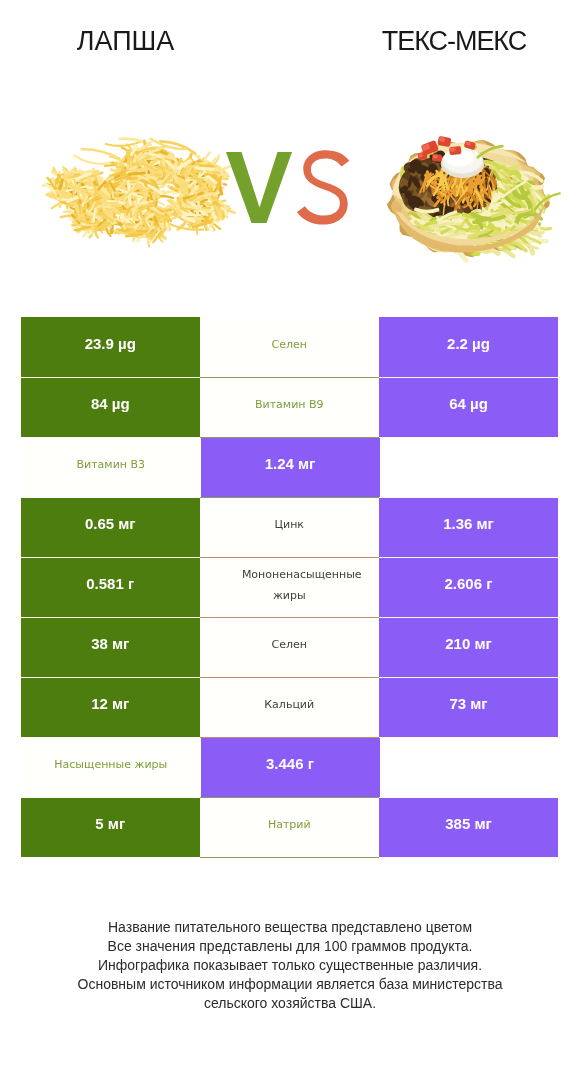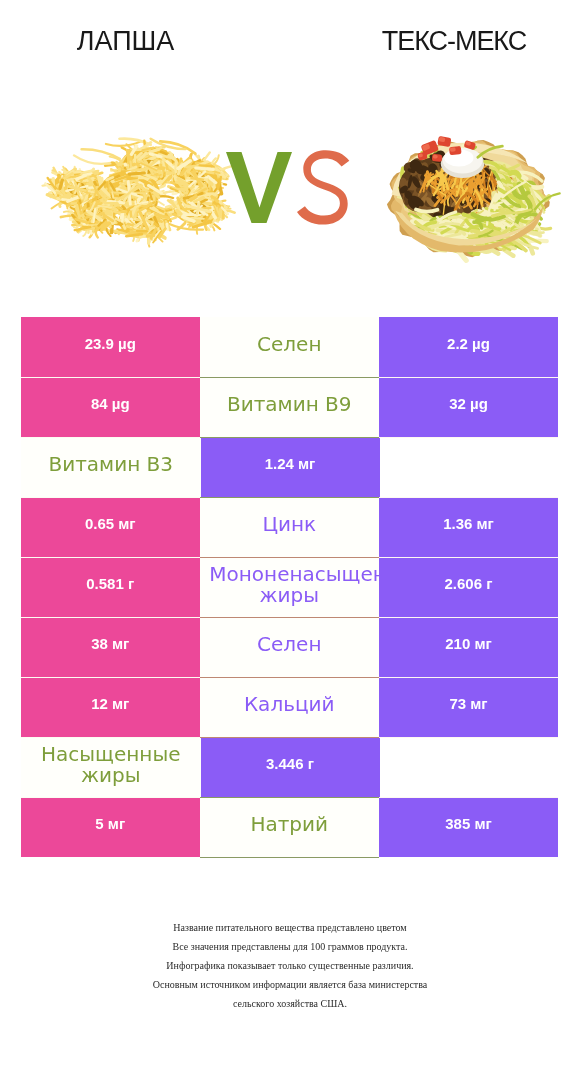--- a/index.html
+++ b/index.html
@@ -11,36 +11,36 @@
   #title-left{left:0;width:251px;text-align:center;}
   #title-right{left:308px;width:292px;text-align:center;letter-spacing:-1.05px;}
   .vs{position:absolute;left:218px;top:134px;width:140px;height:100px;}
   .food{position:absolute;}
   #food-left,#food-right{left:0;top:0;width:580px;height:1084px;}
   
   .tbl{position:absolute;left:21px;top:313.3px;width:537px;height:540.2px;}
   .row{position:relative;height:60.02px;display:flex;}
   .cell{position:relative;display:flex;align-items:center;justify-content:center;
         text-align:center;overflow:hidden;}
-  .c-left{width:178.5px;background:#ec4899;color:#fff;}
+  .c-left{width:178.5px;background:#4d7c0f;color:#fff;}
   .c-mid{width:179.5px;background:#FFFFFB;}
   .c-right{width:179px;background:#8b5cf6;color:#fff;}
   .c-left span,.c-right span{font-family:"Liberation Sans",sans-serif;font-size:15px;font-weight:700;
         white-space:nowrap;position:relative;top:-3.5px;}
-  .c-mid span{font-family:"DejaVu Sans",sans-serif;font-size:20px;line-height:21px;display:block;width:152px;position:relative;top:-2.5px;}
+  .c-mid span{font-family:"DejaVu Sans",sans-serif;font-size:11px;line-height:21px;display:block;width:152px;position:relative;top:-2.5px;}
   .c-mid.wide span{width:210px;text-indent:25px;}
   .w-green{color:#7E9E3B;}
-  .w-orange{color:#8b5cf6;}
+  .w-orange{color:#404040;}
   .gap{position:absolute;left:0;width:178.5px;height:1.4px;background:#FCFDF2;z-index:5;}
   .gapr{position:absolute;left:358px;width:179px;height:1.4px;background:#FEF8F2;z-index:5;}
   .sep{position:absolute;left:178.5px;width:179.5px;height:1.1px;z-index:5;}
   .s-green{background:#8A9A63;}
   .s-orange{background:#BE8873;}
   .footer{position:absolute;left:0;top:914px;width:580px;text-align:center;
-          font-family:Liberation Serif, serif;font-size:10px;line-height:19.05px;color:#2b2b2b;}
+          font-family:Liberation Sans, sans-serif;font-size:14px;line-height:19.05px;color:#2b2b2b;}
 </style>
 </head>
 <body>
 
 <div class="stage">
   <div class="title" id="title-left">ЛАПША</div>
   <div class="title" id="title-right">ТЕКС-МЕКС</div>
   <div class="food" id="food-left">
     <svg width="580" height="1084" viewBox="0 0 580 1084" aria-hidden="true">
         <g id="pasta-g" transform="translate(5.146 17.762) scale(0.96985 0.87302)">
@@ -809,21 +809,21 @@
       <div class="gapr" style="top: 59.32px;"></div>
       <div class="sep s-green" style="top: 59.47px;"></div>
       <div class="row">
         <div class="cell c-left">
           <span>84 µg</span>
         </div>
         <div class="cell c-mid w-green">
           <span>Витамин B9</span>
         </div>
         <div class="cell c-right">
-          <span>32 µg</span>
+          <span>64 µg</span>
         </div>
       </div>
       <div class="gap" style="top: 119.34px;"></div>
       <div class="gapr" style="top: 119.34px;"></div>
       <div class="sep s-green" style="top: 119.49px;"></div>
       <div class="row">
         <div class="cell c-mid w-green">
           <span>Витамин B3</span>
         </div>
         <div class="cell c-right">

